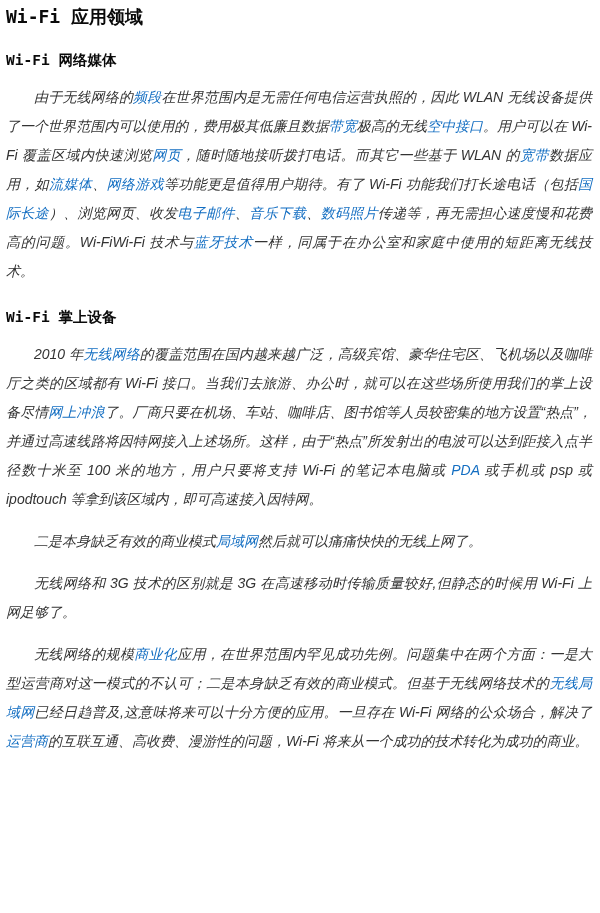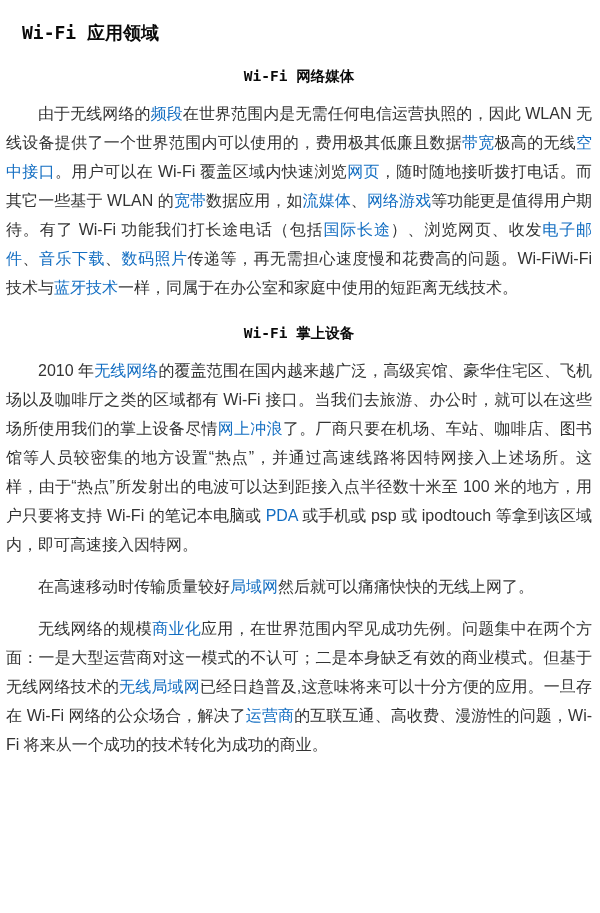--- a/index.html
+++ b/index.html
@@ -16,54 +16,55 @@
   }
   .page {
     padding: 4px 8px 0 6px;
   }
   .doc-title {
     font-family: "DejaVu Sans Mono", "Liberation Sans", sans-serif;
     font-size: 18px;
     font-weight: bold;
     line-height: 25px;
     color: #0a0a0a;
-    margin: 16px;
+    margin: 0;
   }
   .sec-heading {
     font-family: "DejaVu Sans Mono", "Liberation Sans", sans-serif;
     font-size: 14.5px;
     font-weight: bold;
     line-height: 20px;
     color: #0a0a0a;
     margin: 21px 0 13px 0;
-    text-align: center;
   }
   .para {
-    font-size: 16px;
+    font-size: 14px;
     line-height: 29px;
     margin: 13px 0;
     text-indent: 2em;
     text-align: justify;
     color: #333333;
+    font-style: italic;
   }
   .para .text-run {
     color: #333333;
   }
   .para a.link {
     color: var(--link-color, #136ec2);
     text-decoration: none;
     cursor: pointer;
   }
 </style>
 </head>
 <body>
 
 <div class="page">
   <h1 class="doc-title">Wi-Fi 应用领域</h1>
   <div>
       <h2 class="sec-heading">Wi-Fi 网络媒体</h2>
       <p class="para"><span class="text-run">由于无线网络的</span><a class="link" href="#">频段</a><span class="text-run">在世界范围内是无需任何电信运营执照的，因此 WLAN 无线设备提供了一个世界范围内可以使用的，费用极其低廉且数据</span><a class="link" href="#">带宽</a><span class="text-run">极高的无线</span><a class="link" href="#">空中接口</a><span class="text-run">。用户可以在 Wi-Fi 覆盖区域内快速浏览</span><a class="link" href="#">网页</a><span class="text-run">，随时随地接听拨打电话。而其它一些基于 WLAN 的</span><a class="link" href="#">宽带</a><span class="text-run">数据应用，如</span><a class="link" href="#">流媒体</a><span class="text-run">、</span><a class="link" href="#">网络游戏</a><span class="text-run">等功能更是值得用户期待。有了 Wi-Fi 功能我们打长途电话（包括</span><a class="link" href="#">国际长途</a><span class="text-run">）、浏览网页、收发</span><a class="link" href="#">电子邮件</a><span class="text-run">、</span><a class="link" href="#">音乐下载</a><span class="text-run">、</span><a class="link" href="#">数码照片</a><span class="text-run">传递等，再无需担心速度慢和花费高的问题。Wi-FiWi-Fi 技术与</span><a class="link" href="#">蓝牙技术</a><span class="text-run">一样，同属于在办公室和家庭中使用的短距离无线技术。</span></p>
       <h2 class="sec-heading">Wi-Fi 掌上设备</h2>
       <p class="para"><span class="text-run">2010 年</span><a class="link" href="#">无线网络</a><span class="text-run">的覆盖范围在国内越来越广泛，高级宾馆、豪华住宅区、飞机场以及咖啡厅之类的区域都有 Wi-Fi 接口。当我们去旅游、办公时，就可以在这些场所使用我们的掌上设备尽情</span><a class="link" href="#">网上冲浪</a><span class="text-run">了。厂商只要在机场、车站、咖啡店、图书馆等人员较密集的地方设置“热点”，并通过高速线路将因特网接入上述场所。这样，由于“热点”所发射出的电波可以达到距接入点半径数十米至 100 米的地方，用户只要将支持 Wi-Fi 的笔记本电脑或 </span><a class="link" href="#">PDA</a><span class="text-run"> 或手机或 psp 或 ipodtouch 等拿到该区域内，即可高速接入因特网。</span></p>
-      <p class="para"><span class="text-run">在高速移动时传输质量较好</span><a class="link" href="#">局域网</a><span class="text-run">然后就可以痛痛快快的无线上网了。</span></p>
+      <p class="para"><span class="text-run">二是本身缺乏有效的商业模式</span><a class="link" href="#">局域网</a><span class="text-run">然后就可以痛痛快快的无线上网了。</span></p>
+      <p class="para"><span class="text-run">无线网络和 3G 技术的区别就是 3G 在高速移动时传输质量较好,但静态的时候用 Wi-Fi 上网足够了。</span></p>
       <p class="para"><span class="text-run">无线网络的规模</span><a class="link" href="#">商业化</a><span class="text-run">应用，在世界范围内罕见成功先例。问题集中在两个方面：一是大型运营商对这一模式的不认可；二是本身缺乏有效的商业模式。但基于无线网络技术的</span><a class="link" href="#">无线局域网</a><span class="text-run">已经日趋普及,这意味将来可以十分方便的应用。一旦存在 Wi-Fi 网络的公众场合，解决了</span><a class="link" href="#">运营商</a><span class="text-run">的互联互通、高收费、漫游性的问题，Wi-Fi 将来从一个成功的技术转化为成功的商业。</span></p>
     </div>
 </div>
 
 </body></html>

